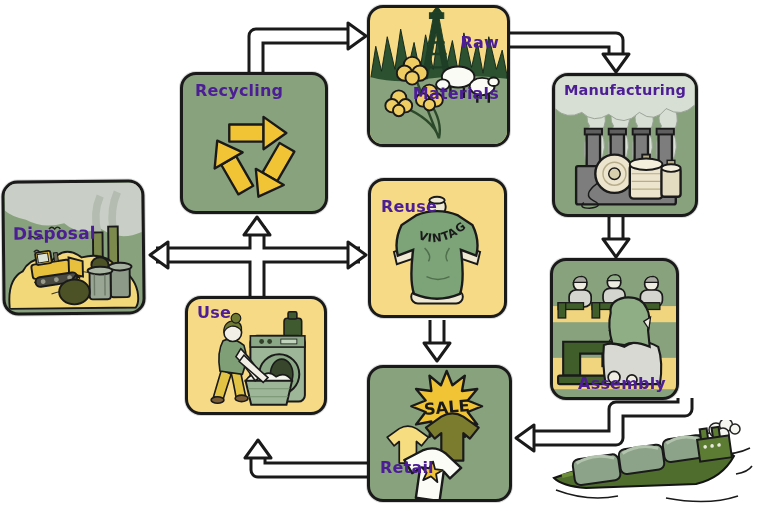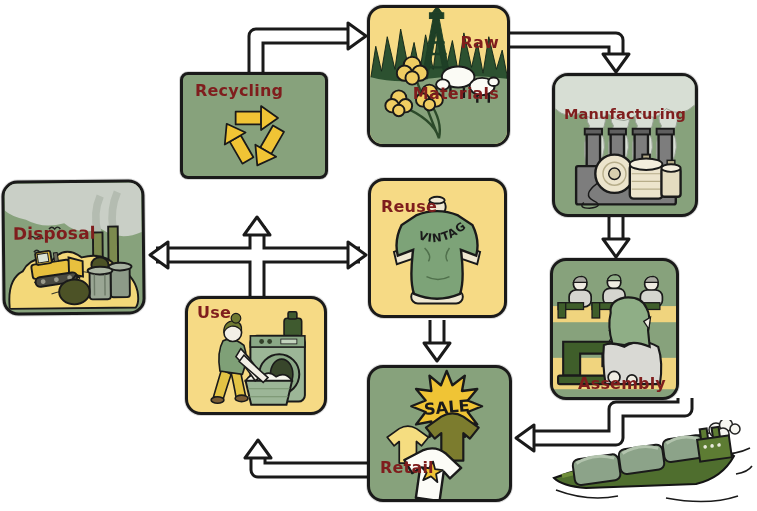--- a/index.html
+++ b/index.html
@@ -3,21 +3,21 @@
 <meta charset="utf-8">
 <style>
   html,body{margin:0;padding:0;background:#ffffff;}
   .stage{position:relative;width:757px;height:511px;background:#ffffff;
          font-family:"DejaVu Sans",sans-serif;overflow:hidden;}
   .node{position:absolute;border:3px solid #1a1a1a;border-radius:16px;
         box-sizing:border-box;overflow:hidden;box-shadow:0 0 0 1px rgba(0,0,0,.15);}
   .node.green{background:#87a27c;}
   .node.yellow{background:#f6da85;}
   .node svg.art{position:absolute;left:0;top:0;width:100%;height:100%;display:block;}
-  .nlabel{position:absolute;font-weight:bold;color:#7f1d1d;font-size:16px;
+  .nlabel{position:absolute;font-weight:bold;color:#4c1d95;font-size:16px;
           line-height:1.05;letter-spacing:.2px;white-space:pre;}
   .arrows,.ship{position:absolute;left:0;top:0;}
   .pipe-o{fill:none;stroke:#1a1a1a;stroke-width:17;stroke-linejoin:round;stroke-linecap:butt;}
   .pipe-i{fill:none;stroke:#ffffff;stroke-width:11;stroke-linejoin:round;stroke-linecap:butt;}
   .head{fill:#ffffff;stroke:#1a1a1a;stroke-width:3;stroke-linejoin:round;}
   .z1{z-index:1}.z2{z-index:2}
 </style>
 </head>
 <body>
 
@@ -105,21 +105,21 @@
         <rect x="88" y="92" width="22" height="30" rx="3" fill="#9aa694" stroke="#1a1a1a" stroke-width="2"></rect>
         <ellipse cx="99" cy="92" rx="13" ry="4" fill="#aab4a2" stroke="#1a1a1a" stroke-width="2"></ellipse>
         <path d="M93,96 V118 M104,96 V118" stroke="#6d7a68" stroke-width="1.5"></path>
         <ellipse cx="72" cy="114" rx="16" ry="13" fill="#4c5226" stroke="#1a1a1a" stroke-width="2"></ellipse>
         <path d="M70,101 l4,-5 4,4" fill="none" stroke="#1a1a1a" stroke-width="2"></path>
       </g>
     </svg>
     <span class="nlabel" style="left:8px;top:6px;font-size:17px;margin-top:36px;">Disposal</span>
   </div>
 
-  <div class="node green z2" style="left:180px;top:72px;width:148px;height:107px;border-radius:8px;">
+  <div class="node green z2" style="left:180px;top:72px;width:148px;height:142px;">
     <svg class="art" viewBox="0 0 148 143">
       <g transform="translate(74,86)" fill="#f0c435" stroke="#1a1a1a" stroke-width="2.5" stroke-linejoin="round">
         <g>
             <polygon points="-26,-34 10,-34 10,-16 -26,-16"></polygon>
             <polygon points="10,-42 34,-25 10,-8"></polygon>
           </g>
         <g transform="rotate(120)">
             <polygon points="-26,-34 10,-34 10,-16 -26,-16"></polygon>
             <polygon points="10,-42 34,-25 10,-8"></polygon>
           </g>
@@ -201,21 +201,21 @@
         <rect x="91" y="82" width="8" height="10" fill="#b7ad8a" stroke="#1a1a1a" stroke-width="2"></rect>
         <rect x="78" y="92" width="34" height="36" rx="4" fill="#ece4cc" stroke="#1a1a1a" stroke-width="2.5"></rect>
         <ellipse cx="95" cy="92" rx="17" ry="6" fill="#f4eedd" stroke="#1a1a1a" stroke-width="2"></ellipse>
         <path d="M80,102 H110 M80,110 H110 M80,118 H110" stroke="#b7ad8a" stroke-width="1.2"></path>
         <rect x="117" y="88" width="8" height="8" fill="#b7ad8a" stroke="#1a1a1a" stroke-width="1.5"></rect>
         <rect x="111" y="96" width="20" height="30" rx="3" fill="#e4dcc0" stroke="#1a1a1a" stroke-width="2.5"></rect>
         <ellipse cx="121" cy="96" rx="10" ry="4" fill="#f4eedd" stroke="#1a1a1a" stroke-width="2"></ellipse>
         <path d="M44,112 Q28,124 40,130 Q52,136 36,138 Q24,138 30,132" fill="none" stroke="#1a1a1a" stroke-width="1.5"></path>
       </g>
     </svg>
-    <span class="nlabel" style="left:50%;top:7px;transform:translateX(-50%);font-size:14.5px;margin-top:24px;">Manufacturing</span>
+    <span class="nlabel" style="left:50%;top:7px;transform:translateX(-50%);font-size:14.5px;">Manufacturing</span>
   </div>
 
   <div class="node yellow z2" style="left:368px;top:178px;width:139px;height:140px;">
     <svg class="art" viewBox="0 0 139 140">
       <g>
         <rect x="60" y="20" width="18" height="14" rx="6" fill="#efe8d2" stroke="#1a1a1a" stroke-width="2"></rect>
         <ellipse cx="69" cy="20" rx="8" ry="3.5" fill="#efe8d2" stroke="#1a1a1a" stroke-width="2"></ellipse>
         <path d="M24,74 L44,67 L47,80 L27,87 Z" fill="#efe8d2" stroke="#1a1a1a" stroke-width="2"></path>
         <path d="M114,74 L94,67 L91,80 L111,87 Z" fill="#efe8d2" stroke="#1a1a1a" stroke-width="2"></path>
         <rect x="42" y="114" width="54" height="14" rx="7" fill="#efe8d2" stroke="#1a1a1a" stroke-width="2"></rect>

